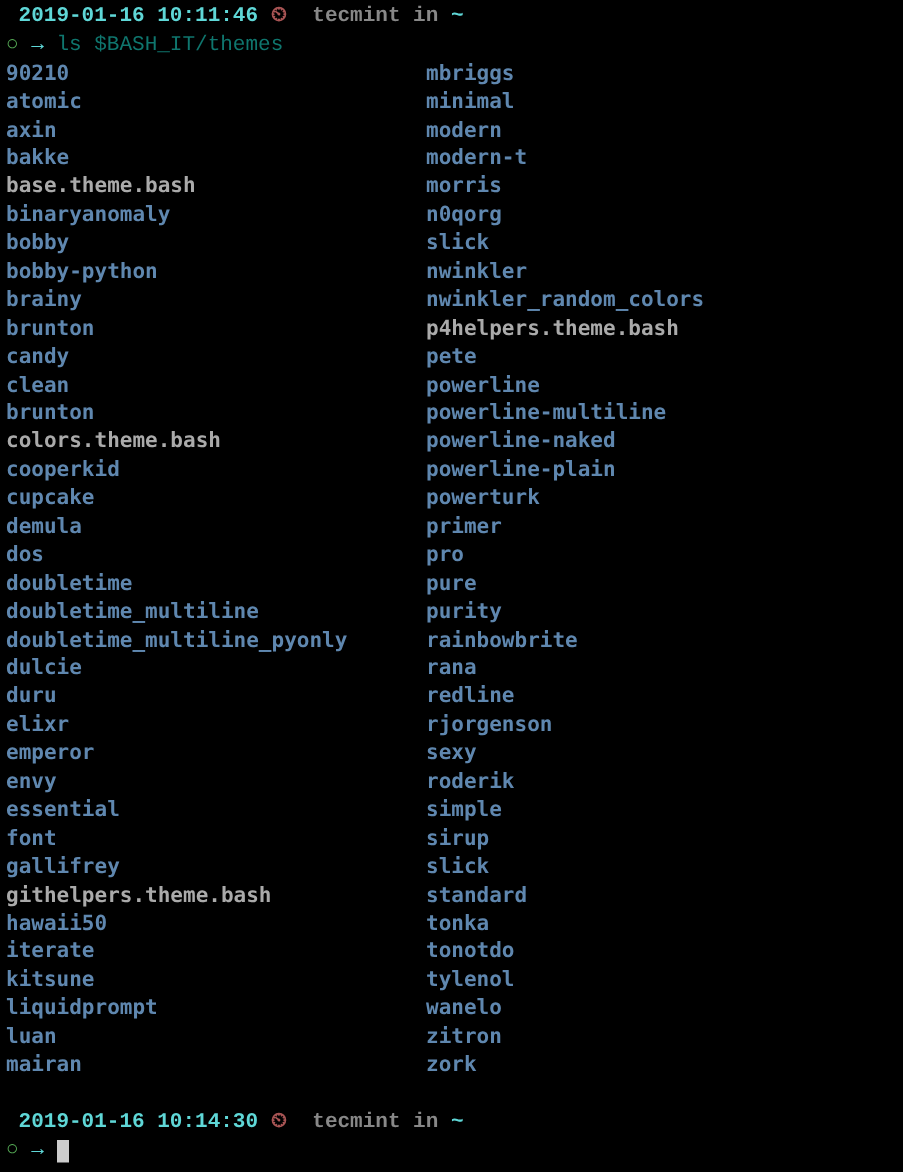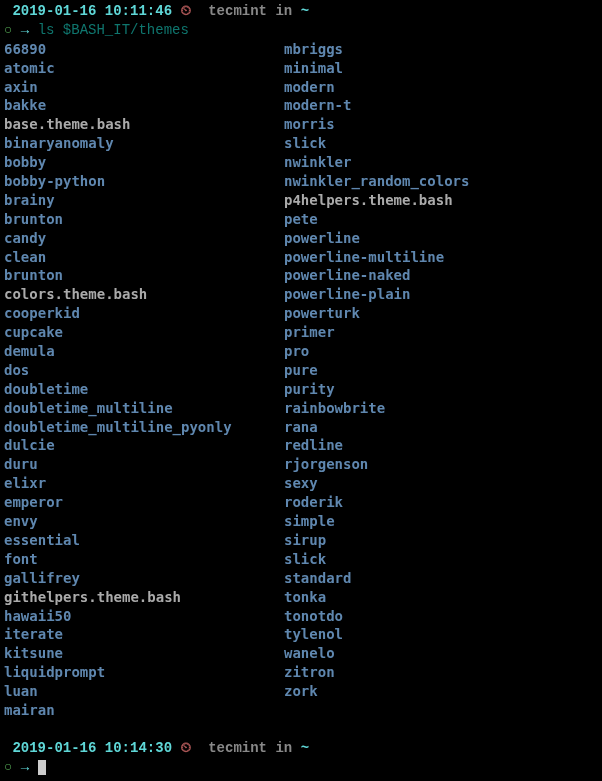--- a/index.html
+++ b/index.html
@@ -75,21 +75,21 @@
     }
   </style>
 </head>
 <body>
 
 <div class="line"> <span class="timestamp">2019-01-16 10:11:46</span> <span class="clock-icon">⏲</span>  <span class="username">tecmint</span> <span class="path-in">in</span> <span class="tilde">~</span></div>
 <div class="line"><span class="prompt-circle">○</span> <span class="prompt-arrow">→</span> <span class="command">ls $BASH_IT/themes</span></div>
 
 <div class="columns">
   <div class="col col1" id="col1">
-      <span class="dir">66890</span>
+      <span class="dir">90210</span>
       <span class="dir">atomic</span>
       <span class="dir">axin</span>
       <span class="dir">bakke</span>
       <span class="file">base.theme.bash</span>
       <span class="dir">binaryanomaly</span>
       <span class="dir">bobby</span>
       <span class="dir">bobby-python</span>
       <span class="dir">brainy</span>
       <span class="dir">brunton</span>
       <span class="dir">candy</span>
@@ -118,20 +118,21 @@
       <span class="dir">liquidprompt</span>
       <span class="dir">luan</span>
       <span class="dir">mairan</span>
     </div>
   <div class="col col2" id="col2">
       <span class="dir">mbriggs</span>
       <span class="dir">minimal</span>
       <span class="dir">modern</span>
       <span class="dir">modern-t</span>
       <span class="dir">morris</span>
+      <span class="dir">n0qorg</span>
       <span class="dir">slick</span>
       <span class="dir">nwinkler</span>
       <span class="dir">nwinkler_random_colors</span>
       <span class="file">p4helpers.theme.bash</span>
       <span class="dir">pete</span>
       <span class="dir">powerline</span>
       <span class="dir">powerline-multiline</span>
       <span class="dir">powerline-naked</span>
       <span class="dir">powerline-plain</span>
       <span class="dir">powerturk</span>

